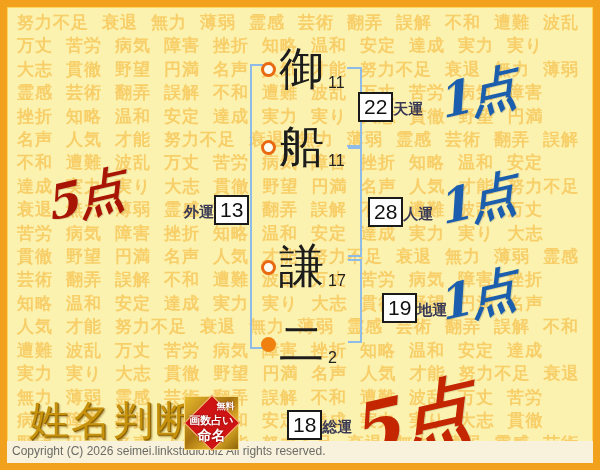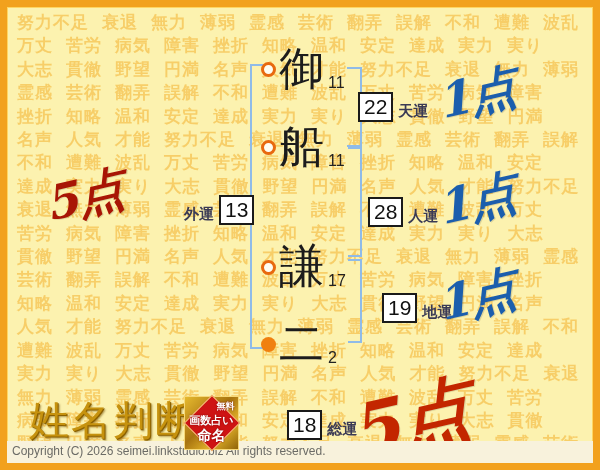--- a/index.html
+++ b/index.html
@@ -48,21 +48,21 @@
   .kanji{
     font-family:"Liberation Serif", serif;
     font-size:45px; line-height:48px; color:#1C1C1C;
   }
   .strokes{
     align-self:flex-end;
     font-size:16px; color:#222; margin:17px 0 1px 1px;
   }
 
   
-  .fbox{position:absolute; z-index:5; display:flex; align-items:center; gap:5px;}
+  .fbox{position:absolute; z-index:5; display:flex; }
   .fbox .num{
     background:#FFFFFF; border:2px solid #1A1A1A;
     font-size:21px; color:#111; padding:1px 4px; line-height:24px;
   }
   .fbox .lbl{
     font-size:15px; font-weight:bold; color:#3A3A55; margin-top:8px;
   }
   .fb-ten{left:351px; top:85px;}
   .fb-gai{left:177px; top:188px;}
   .fb-jin{left:361px; top:190px;}

